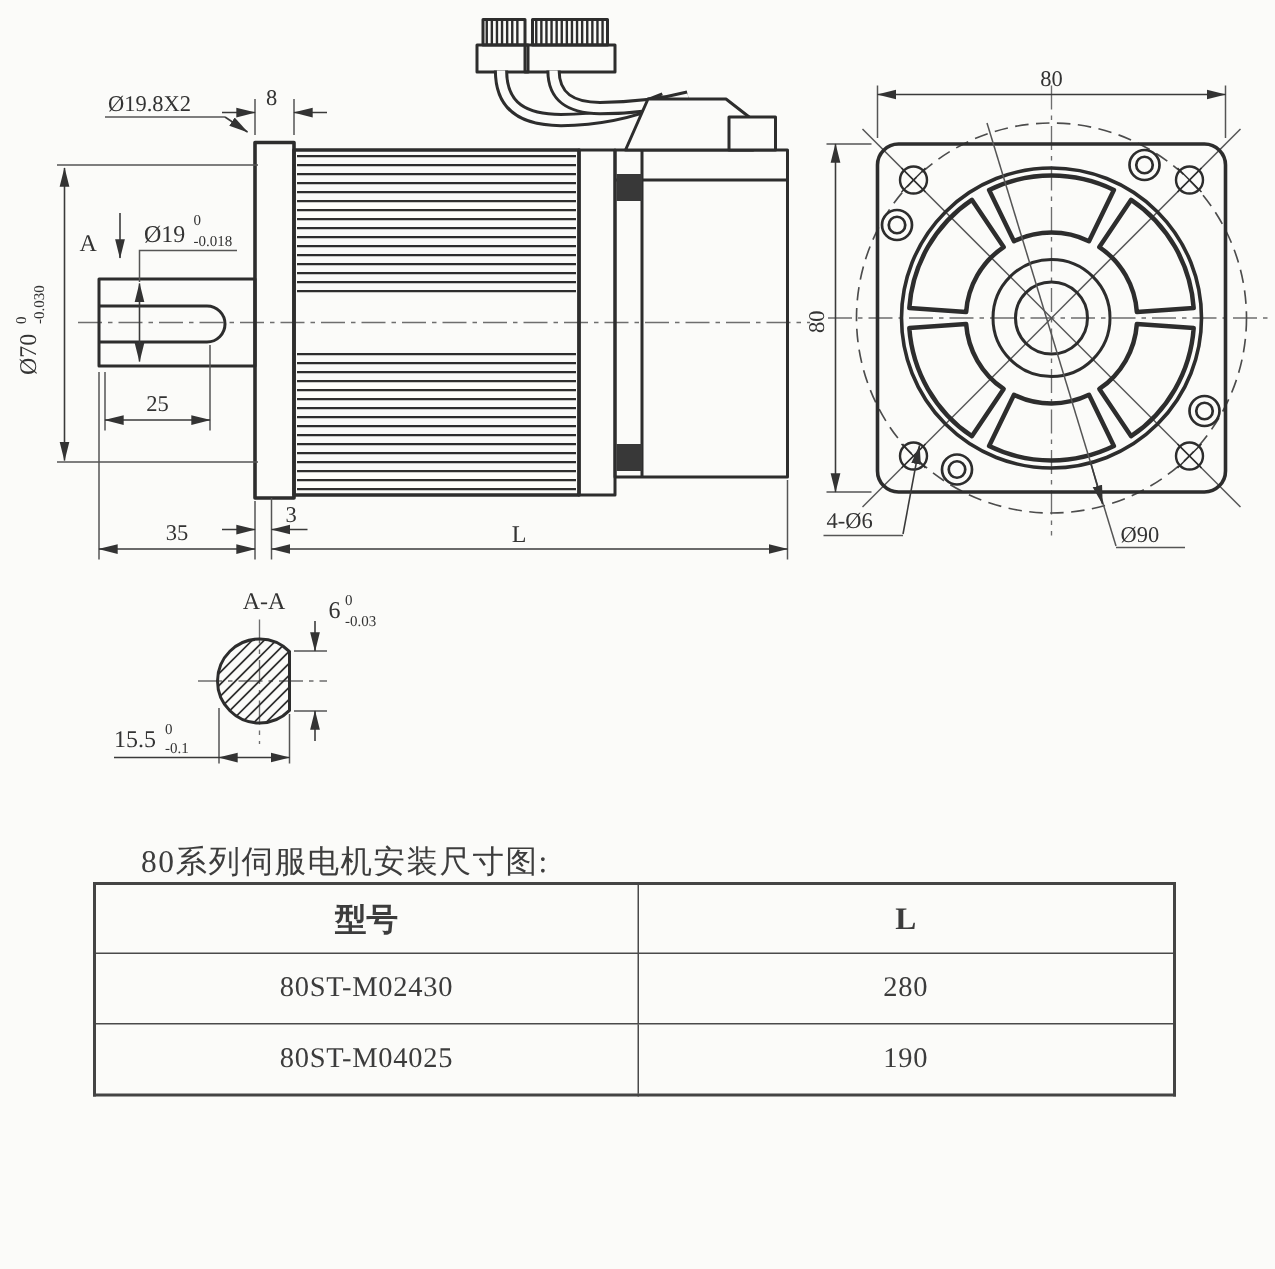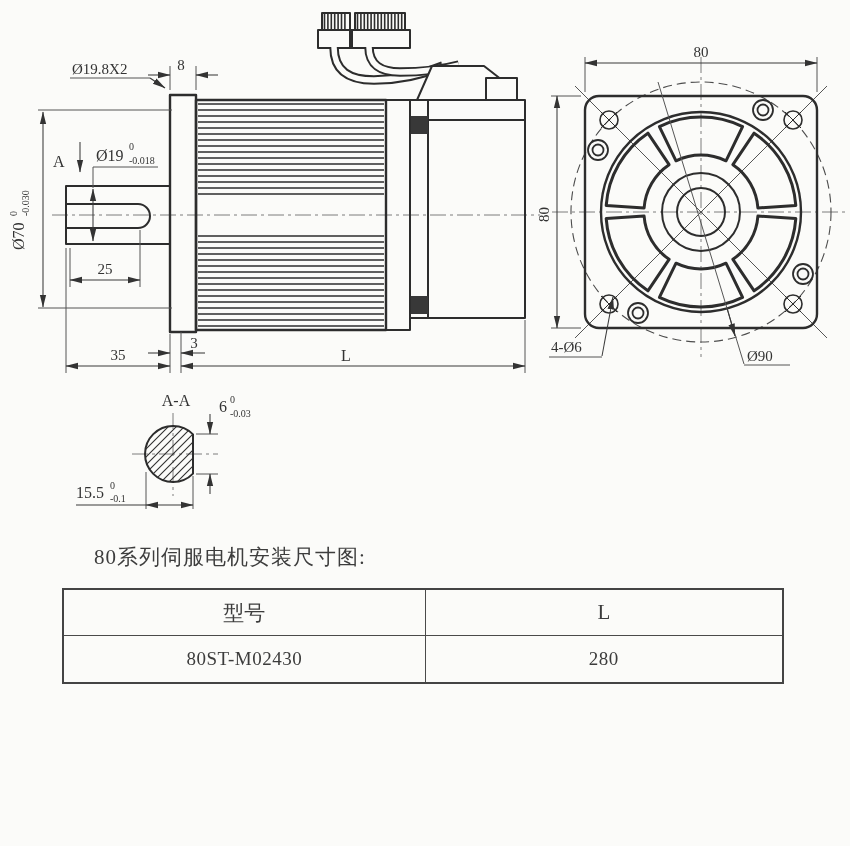--- a/index.html
+++ b/index.html
@@ -23,27 +23,27 @@
   #ringholes circle{fill:none;stroke:#2d2d2d;stroke-width:1.8;}
   #hatch line{stroke:#2d2d2d;stroke-width:1.1;}
   .cable-out{fill:none;stroke:#2d2d2d;stroke-width:9.5;}
   .cable-in{fill:none;stroke:#fbfbf9;stroke-width:5.5;}
   
   .dt{font:15px "Liberation Serif","DejaVu Serif",serif;fill:#333;}
   .dtl{font:16px "Liberation Serif","DejaVu Serif",serif;fill:#333;}
   .dts{font:10px "Liberation Serif","DejaVu Serif",serif;fill:#333;}
   .mid{text-anchor:middle;}
   
-  .caption{position:absolute;left:94px;top:543px;font-size:21px;letter-spacing:1px;color:#3d3d3d;
+  .caption{position:absolute;left:94px;top:560px;font-size:21px;letter-spacing:1px;color:#3d3d3d;
            font-family:"Liberation Serif","DejaVu Serif",serif;}
   table.dims{position:absolute;left:62px;top:588px;width:722px;border-collapse:collapse;
              table-layout:fixed;font-family:"Liberation Serif","DejaVu Serif",serif;}
   table.dims th,table.dims td{border:1.6px solid #4a4a4a;text-align:center;color:#3c3c3c;
              background:#fbfbf9;}
-  table.dims th{height:43px;font-size:21px;font-weight:normal;}
+  table.dims th{height:43px;font-size:21px;font-weight:bold;}
   table.dims td{height:44px;font-size:19px;letter-spacing:0.5px;}
   table.dims{border:2px solid #444;}
 </style>
 </head>
 <body>
 
 <div id="stage">
 
 <svg width="850" height="535" viewBox="0 0 850 535">
   <defs>
@@ -329,16 +329,20 @@
     <tr>
       <th>型号</th>
       <th>L</th>
     </tr>
   </thead>
   <tbody>
     <tr>
       <td>80ST-M02430</td>
       <td>280</td>
     </tr>
+    <tr>
+      <td>80ST-M04025</td>
+      <td>190</td>
+    </tr>
   </tbody>
 </table>
 
 </div>
 
 </body></html>

